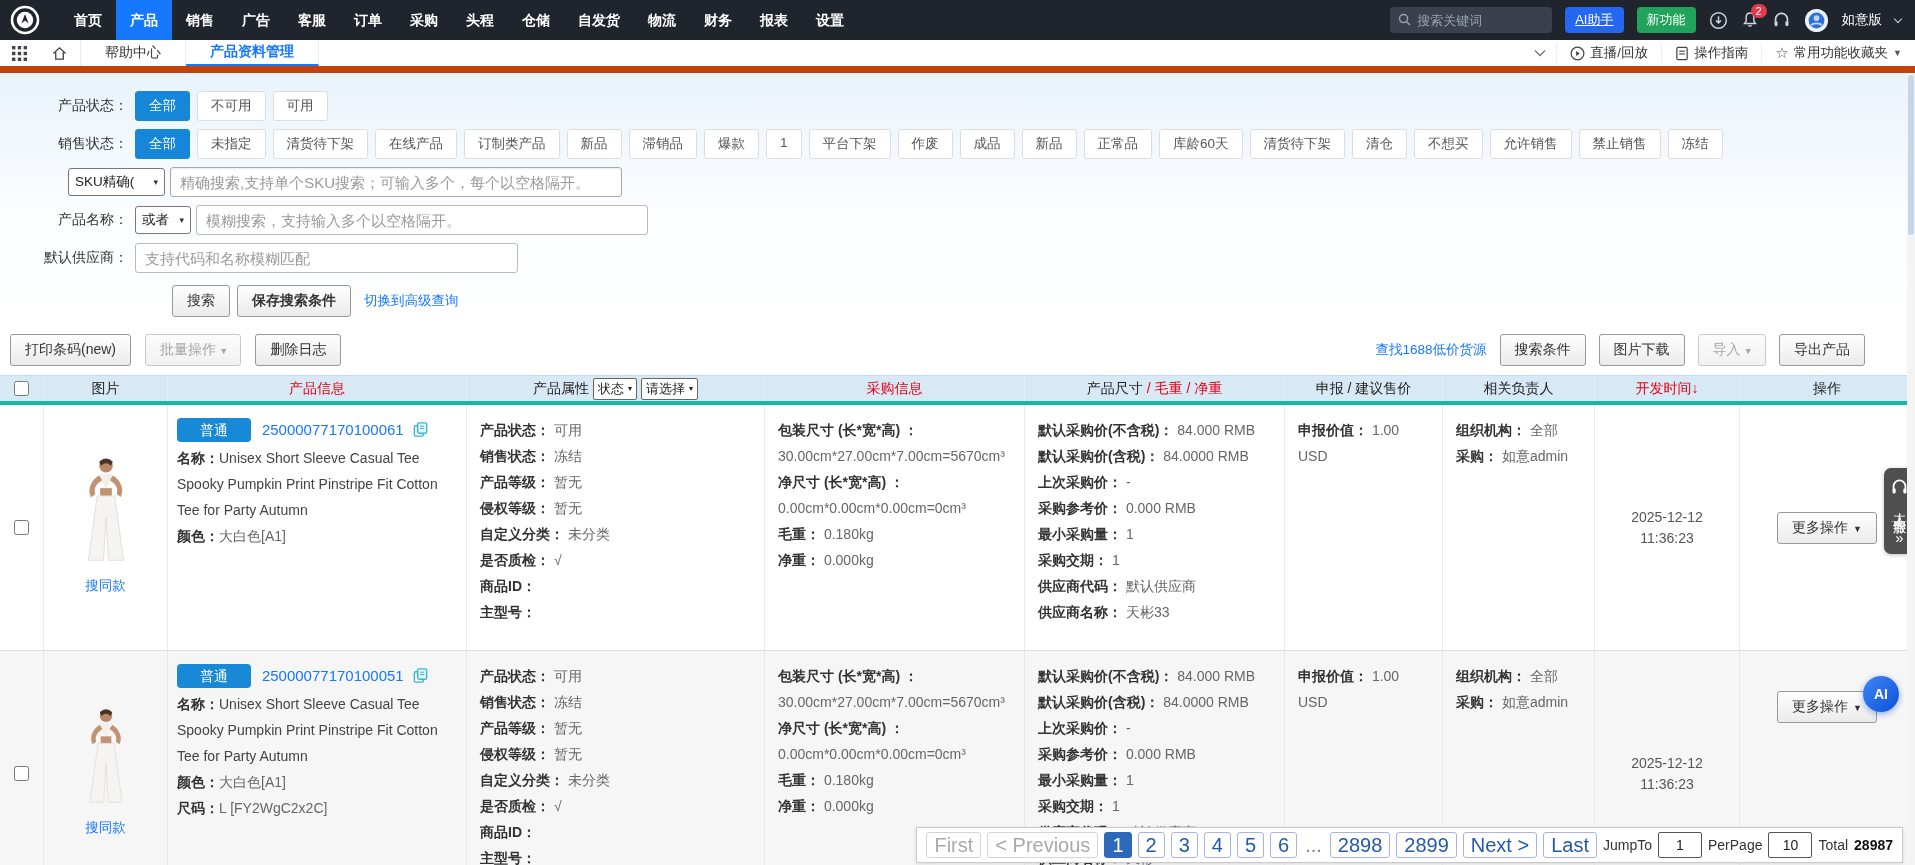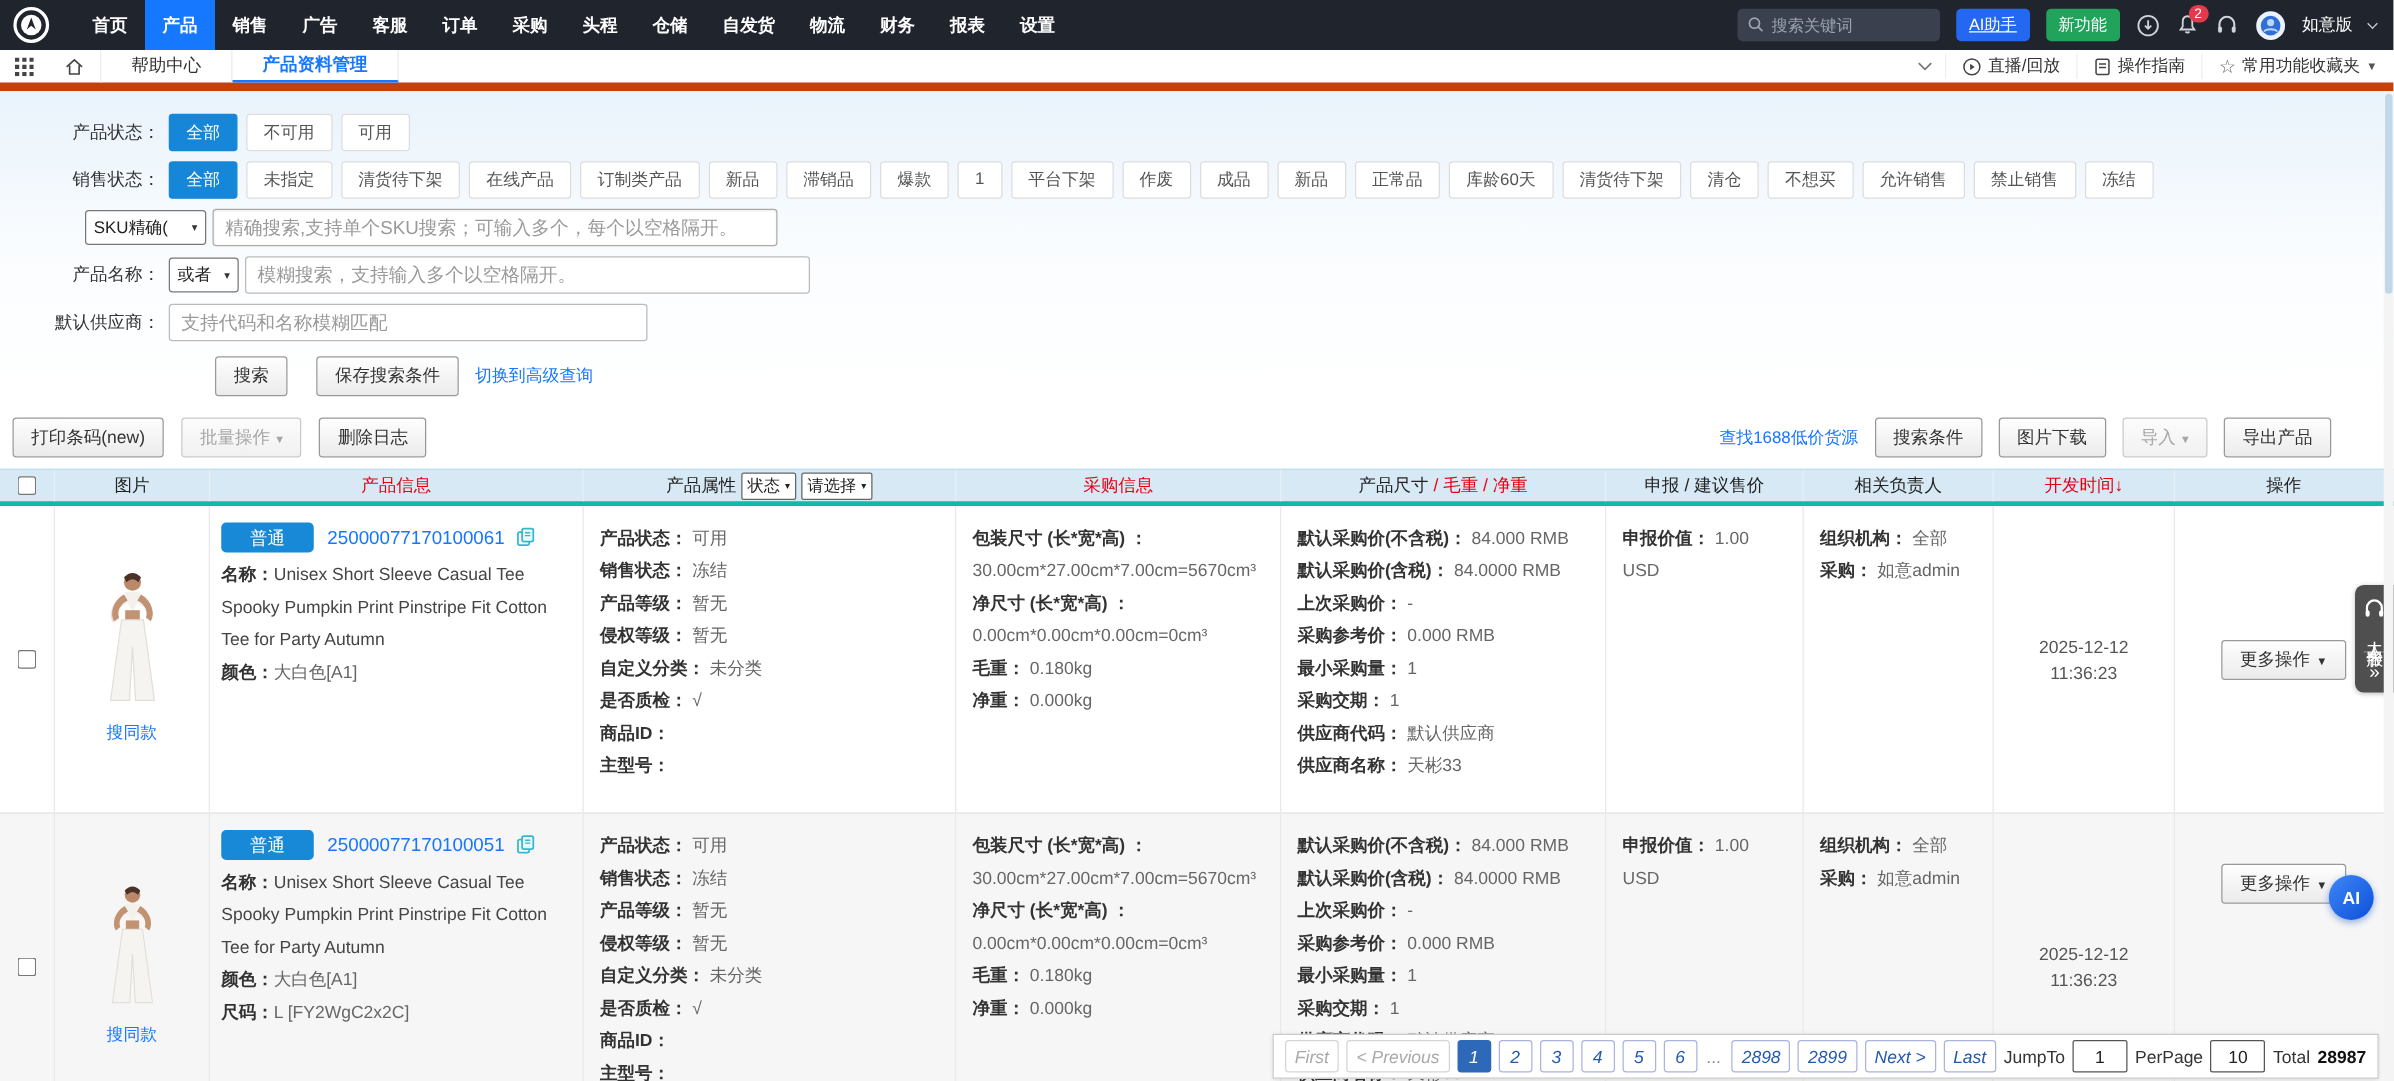--- a/index.html
+++ b/index.html
@@ -50,21 +50,21 @@
 .f-input { height:30px; border:1px solid #bbb; border-radius:3px; font-size:15px; padding:0 9px; color:#333; outline:none; font-family:inherit; }
 .f-input::placeholder { color:#9a9a9a; }
 .sku-sel { width:97px; margin-left:68px; }
 .sku-input { width:452px; margin-left:5px; border-color:#aaa; box-shadow:inset 0 1px 2px rgba(0,0,0,.08); }
 .or-sel { width:56px; }
 .name-input { width:452px; margin-left:5px; }
 .sup-input { width:383px; }
 .f-actions { margin-left:172px; display:flex; align-items:center; margin-top:12px; }
 .gbtn { border:1px solid #999; border-radius:3px; background:linear-gradient(#fefefe,#ebebeb); color:#333; font-size:14px; padding:6px 14px; cursor:pointer; font-family:inherit; white-space:nowrap; }
 .gbtn.disabled { color:#a6a6a6; border-color:#c9c9c9; background:linear-gradient(#fcfcfc,#f1f1f1); cursor:default;font-family:Liberation Mono, monospace; }
-.save-btn { margin-left:23px; }
+.save-btn { margin-left:7px;font-weight:bold; }
 .adv-link { color:#1677ff; font-size:13.5px; margin-left:13px; text-decoration:none; cursor:pointer; }
 .blue-link { color:#1677ff; font-size:13.5px; text-decoration:none; cursor:pointer; }
 
 
 .toolbar { display:flex; align-items:center; padding:9px 10px 9px 10px; background:#fff; }
 .toolbar .gbtn { margin-right:14px; }
 .tb-right { margin-left:auto; display:flex; align-items:center; gap:13px; padding-right:40px; }
 .tb-right .gbtn { margin-right:0; }
 .bcaret { font-size:9px; margin-left:5px; }
 
@@ -86,35 +86,35 @@
 .same-link { color:#1677ff; font-size:13.5px; text-decoration:none; cursor:pointer; }
 .badge-pill { display:inline-block; background:#1789d6; color:#fff; border-radius:4px; padding:2px 23px; font-size:14px; line-height:20px; }
 .sku-link { color:#1677ff; font-size:15px; text-decoration:none; margin-left:7px; cursor:pointer; }
 .copy-ic { vertical-align:-3px; margin-left:4px; cursor:pointer; }
 .info-head { margin-bottom:2px; }
 .dev-cell { display:flex; flex-direction:column; align-items:center; justify-content:center; line-height:21px; color:#555; }
 .rowcheck { width:15px; height:15px; cursor:pointer; }
 
 
 .pager { position:absolute; right:12px; bottom:2px; height:36px; background:#fff; border:1px solid #c9c9c9; display:flex; align-items:center; padding:0 9px; gap:6px; font-size:14px; color:#333; box-shadow:0 1px 4px rgba(0,0,0,.12); }
-.pg, .pnav { min-width:27px; height:26px; display:inline-flex; align-items:center; justify-content:center; border:1px solid #a9b2e0; border-radius:3px; color:#2459ac; background:#fff; padding:0 7px; font-size:14px; cursor:pointer;font-style:italic; }
+.pg, .pnav { min-width:27px; height:26px; display:inline-flex; align-items:center; justify-content:center; border:1px solid #a9b2e0; border-radius:3px; color:#2459ac; background:#fff; padding:0 7px; font-size:20px; cursor:pointer; }
 .pg.active { background:#2e68b8; border-color:#2e68b8; color:#fff; }
 .pg.dots { border:none; color:#888; min-width:14px; padding:0 2px; cursor:default; }
 .pnav.disabled { color:#a9a9a9; border-color:#d5d5d5; cursor:default; }
 .pager-group { display:flex; align-items:center; gap:6px; }
 .pg-input { width:44px; height:26px; border:1px solid #555; border-radius:2px; text-align:center; font-size:14px; color:#222; outline:none; font-family:inherit; }
 .pg-label { font-size:14px; color:#333; }
 .total-num { font-weight:bold; color:#111; }
 
 
 .service-bar { position:absolute; right:0; top:468px; width:31px; background:#4f4f4f; border-radius:7px 0 0 7px; color:#fff; display:flex; flex-direction:column; align-items:center; padding:10px 0 6px; cursor:pointer; box-shadow:0 1px 4px rgba(0,0,0,.25); }
 .service-bar .vch { font-size:13.5px; line-height:17.5px; }
 .service-bar hr { width:17px; border:none; border-top:1px solid rgba(255,255,255,.35); margin:7px 0; }
 .service-bar .exp { font-size:15px; padding-bottom:2px; }
-.ai-fab { position:absolute; right:16px; top:700px; width:36px; height:36px; border-radius:50%; background:linear-gradient(135deg,#3f87f7,#0b50d8); color:#fff; font-weight:bold; font-size:14px; display:flex; align-items:center; justify-content:center; box-shadow:0 2px 6px rgba(20,80,200,.45); cursor:pointer; }
+.ai-fab { position:absolute; right:16px; top:676px; width:36px; height:36px; border-radius:50%; background:linear-gradient(135deg,#3f87f7,#0b50d8); color:#fff; font-weight:bold; font-size:14px; display:flex; align-items:center; justify-content:center; box-shadow:0 2px 6px rgba(20,80,200,.45); cursor:pointer; }
 .scrollbar { position:absolute; right:0; top:73px; width:8px; height:792px; background:#f4f4f4; }
 .scroll-thumb { position:absolute; top:2px; right:1px; width:6px; height:160px; border-radius:3px; background:#c3d7ea; cursor:pointer; }
 </style>
 </head>
 <body>
 
 <div class="app">
 
   <header class="topnav">
     <svg class="logo" viewBox="0 0 30 30">

